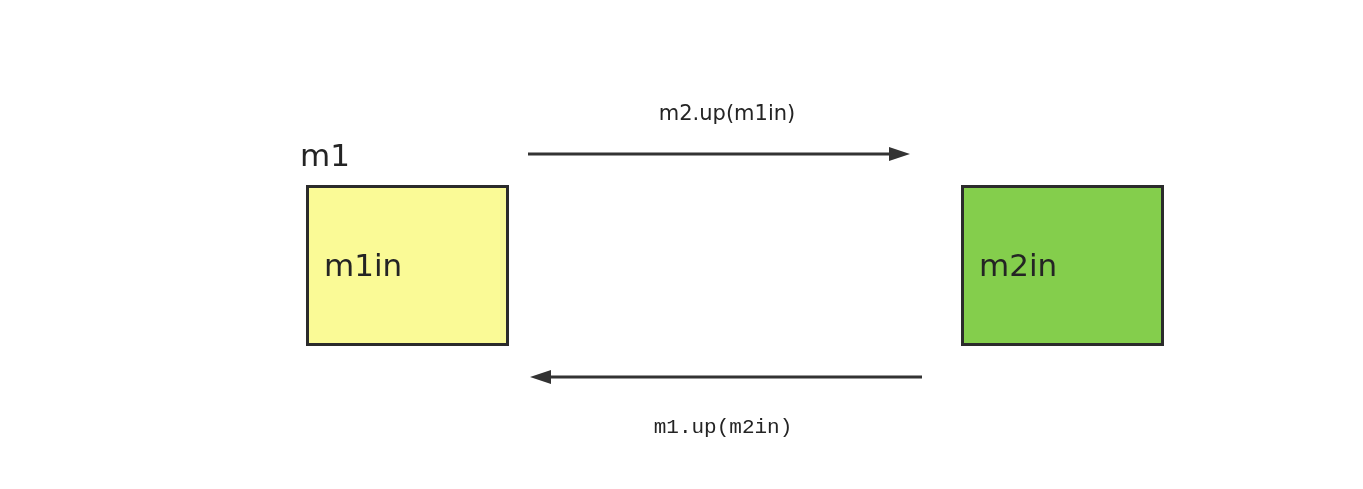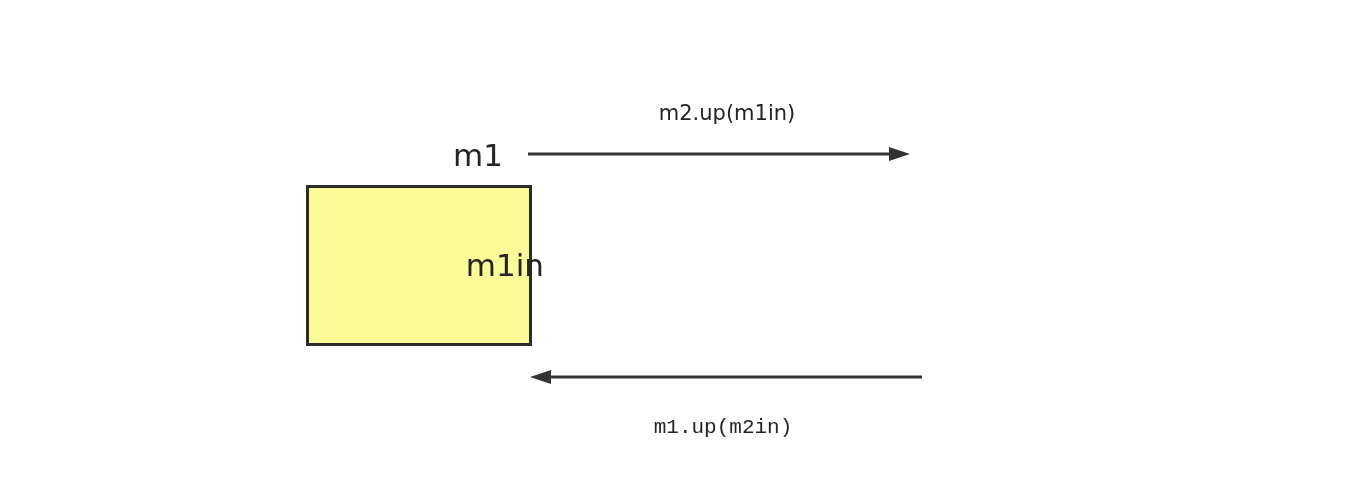--- a/index.html
+++ b/index.html
@@ -11,27 +11,27 @@
   #canvas {
     position: relative;
     width: 1363px;
     height: 489px;
     background: #ffffff;
     overflow: hidden;
     color: #2a2a2a;
   }
   .node {
     position: absolute;
-    width: 226px;
+    width: 203px;
     height: 161px;
     border: 3px solid #2b2b2b;
     box-sizing: border-box;
     display: flex;
     align-items: center;
-    justify-content: flex-end;
+    justify-content: flex-start;
   }
   .node-m1 {
     left: 306px;
     top: 185px;
     background: #fafa96;
   }
   .node-m2 {
     left: 961px;
     top: 185px;
     background: #84ce4c;
@@ -40,21 +40,21 @@
     font-size: 31px;
     line-height: 1;
     position: relative;
     left: 15px; 
     color: #242424;
     white-space: nowrap;
   }
   .node-title {
     position: absolute;
     width: 203px;
-    text-align: right;
+    text-align: left;
     font-size: 31px;
     line-height: 1;
     top: 140px;
     color: #242424;
   }
   .node-title-m1 { left: 300px; }
   .node-title-m2 { left: 959px; }
   .edge-label {
     position: absolute;
     width: 420px;
@@ -87,20 +87,23 @@
 
 <div id="canvas">
 
   <div class="node-title node-title-m1">m1</div>
 
 
   <div class="node node-m1">
     <span class="node-label">m1in</span>
   </div>
 
+  <div class="node node-m2">
+    <span class="node-label">m2in</span>
+  </div>
 
   <svg id="arrow-layer" viewBox="0 0 1363 489" xmlns="http://www.w3.org/2000/svg">
 
     <g>
       <line x1="528" y1="154" x2="892" y2="154" stroke="#333333" stroke-width="3"></line>
       <polygon points="910,154 889,147 889,161" fill="#333333"></polygon>
     </g>
 
     <g>
       <line x1="548" y1="377" x2="922" y2="377" stroke="#333333" stroke-width="3"></line>

